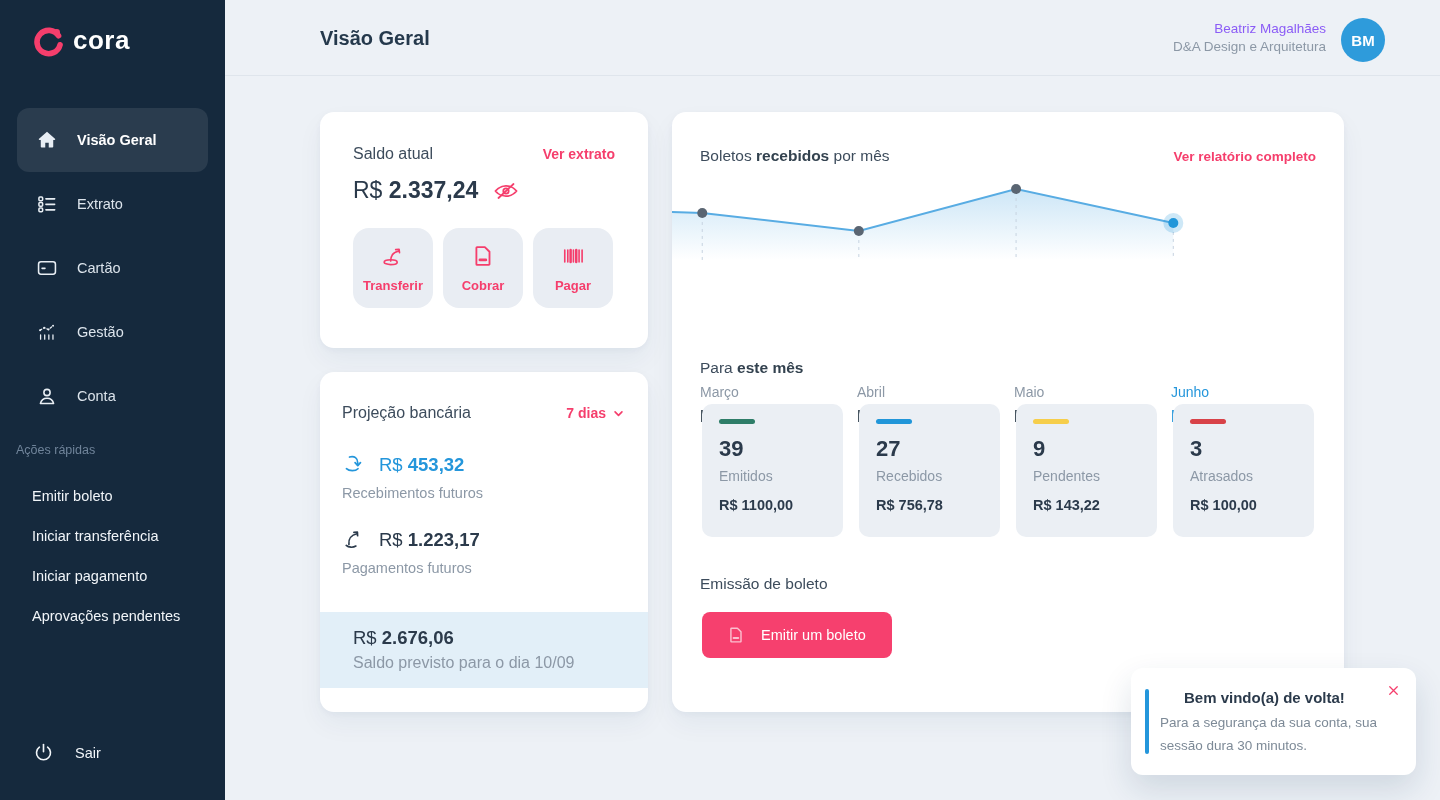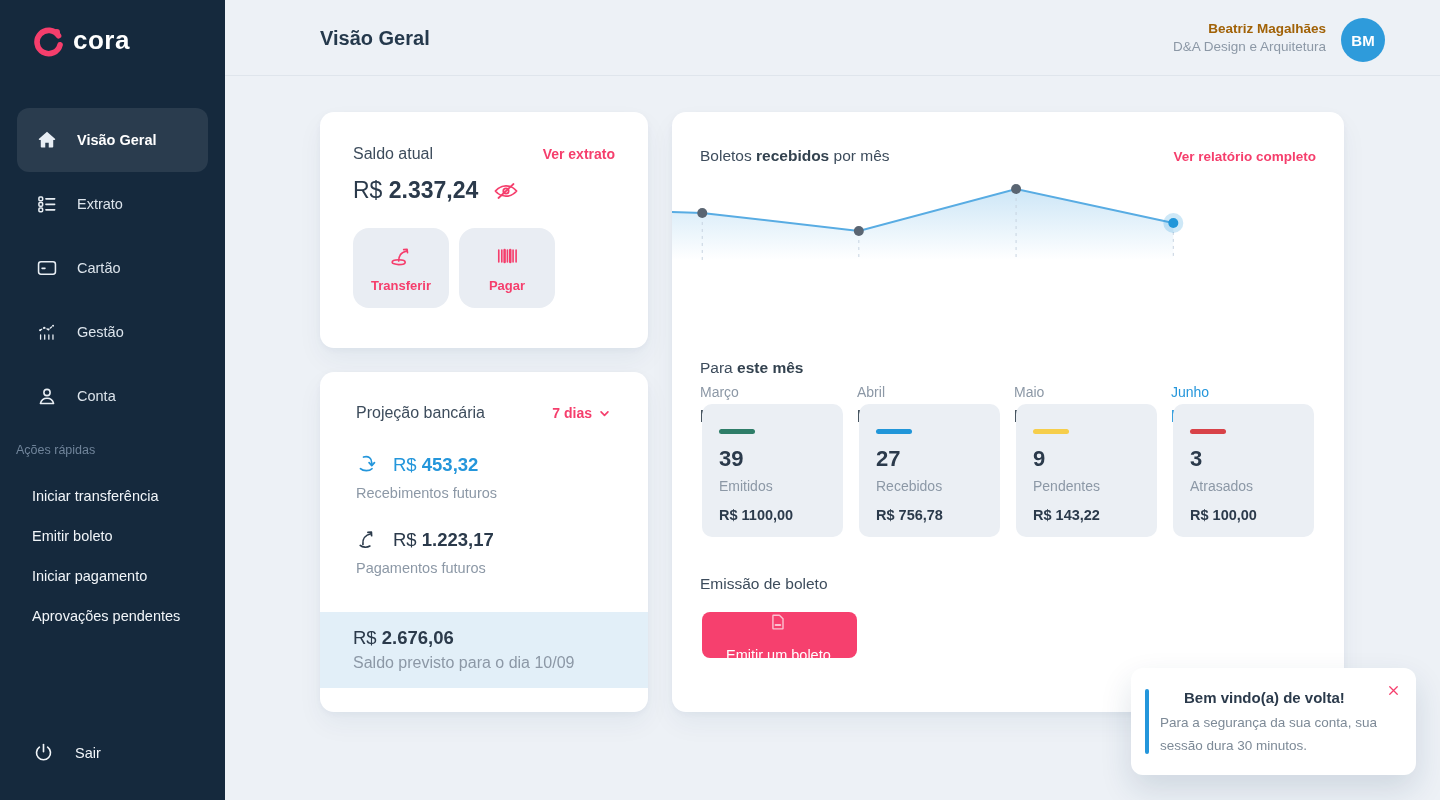--- a/index.html
+++ b/index.html
@@ -40,21 +40,21 @@
     color:#F1F5F9; font-size:14.5px; cursor:pointer; }
   .logout .ic { width:23px; height:23px; }
 
   
   .header {
     position:absolute; left:225px; top:0; width:1215px; height:76px;
     background:#EDF1F6; border-bottom:1px solid #DFE5EC; z-index:2;
   }
   .page-title { position:absolute; left:95px; top:27px; font-size:20px; font-weight:bold; color:#25394C; }
   .user-block { position:absolute; right:114px; top:21px; text-align:right; }
-  .user-name { font-size:13.5px; font-weight:bold; color:#a16207; }
+  .user-name { font-size:13.5px; font-weight:normal; color:#8b5cf6; }
   .user-company { font-size:13.5px; color:#8C98A6; margin-top:3px; }
   .avatar {
     position:absolute; right:99px; top:18px; width:44px; height:44px; border-radius:50%;
     background:#2E9BDB; color:#fff; font-size:15px; font-weight:bold;
     display:flex; align-items:center; justify-content:center; cursor:pointer;
   }
   .header .avatar { right:55px; }
 
   
   .card { position:absolute; background:#fff; border-radius:14px;
@@ -64,29 +64,29 @@
   
   .card-balance { left:320px; top:112px; width:328px; height:236px; padding:33px; }
   .row-between { display:flex; justify-content:space-between; align-items:center; }
   .card-title { font-size:16px; color:#3D4C5C; }
   .balance-line { display:flex; align-items:center; gap:14px; margin-top:14px; }
   .money-lg { font-size:23px; color:#2B3A4B; }
   .money-lg b { font-weight:bold; }
   .eye { width:28px; height:24px; color:#F53E6C; cursor:pointer; }
   .tiles { display:flex; gap:10px; margin-top:24px; }
   .tile {
-    width:96px; height:80px; border-radius:16px; background:#E9EDF3; border:none;
+    width:80px; height:80px; border-radius:16px; background:#E9EDF3; border:none;
     display:flex; flex-direction:column; align-items:center; justify-content:center; gap:9px;
     cursor:pointer; font-family:inherit;
   }
   .tile .ic { width:26px; height:26px; color:#F53E6C; }
   .tile-label { color:#F53E6C; font-size:13px; font-weight:bold; }
 
   
-  .card-projection { left:320px; top:372px; width:328px; height:340px; padding:32px 36px; overflow:hidden; }
+  .card-projection { left:320px; top:372px; width:328px; height:340px; padding:32px 22px; overflow:hidden; }
   .period { display:flex; align-items:center; gap:5px; cursor:pointer; }
   .period .ic { width:15px; height:15px; color:#F53E6C; }
   .proj-line { display:flex; align-items:center; gap:12px; margin-top:30px; }
   .proj-line .ic { width:25px; height:25px; }
   .money-md { font-size:18.5px; }
   .money-md b { font-weight:bold; }
   .blue-t { color:#2496DB; }
   .dark-t { color:#2B3A4B; }
   .sub-label { font-size:14.5px; color:#8C98A6; margin-top:8px; }
   .proj-footer {
@@ -102,30 +102,30 @@
   .sec-title b { color:#33424F; }
   .main-head .pink-link { font-size:13.5px; }
   .chart-wrap { position:absolute; left:0; top:53px; width:672px; height:95px; }
   .months { position:absolute; left:0; top:272px; right:0; height:60px; }
   .month-col { position:absolute; top:0; width:150px; }
   .month-name { font-size:14px; color:#8C98A6; }
   .month-val { font-size:16.5px; font-weight:bold; color:#33424F; margin-top:7px; }
   .month-col.hl .month-name, .month-col.hl .month-val { color:#2496DB; }
   .para-mes { position:absolute; left:28px; top:247px; }
   .stats { position:absolute; left:30px; top:292px; display:flex; gap:16px; }
-  .stat-card { width:141px; height:133px; border-radius:10px; background:#EBEFF4; padding:25px 17px; }
+  .stat-card { width:141px; height:133px; border-radius:10px; background:#EBEFF4; padding:15px 17px; }
   .stat-bar { width:36px; height:5px; border-radius:3px; }
   .stat-count { font-size:22px; font-weight:bold; color:#2B3A4B; margin-top:12px; }
   .stat-label { font-size:14px; color:#8C98A6; margin-top:6px; }
   .stat-value { font-size:14.5px; font-weight:bold; color:#2B3A4B; margin-top:13px; }
   .emission-title { position:absolute; left:28px; top:463px; font-size:15.5px; color:#3D4C5C;text-align:right; }
   .emit-btn {
     position:absolute; left:30px; top:500px; height:46px; padding:0 26px 0 24px;
     background:#F6406E; border:none; border-radius:8px; cursor:pointer;
-    display:flex; align-items:center; gap:15px; font-family:inherit;flex-direction:column;
+    display:flex; align-items:center; gap:15px; font-family:inherit;
   }
   .emit-btn .ic { width:20px; height:20px; color:#FBC0D0; }
   .emit-btn-label { color:#FFFFFF; font-size:14.5px; }
 
   
   .toast {
     position:absolute; left:1131px; top:668px; width:285px; height:107px;
     background:#fff; border-radius:12px; z-index:6;
     box-shadow:0 14px 32px rgba(23,58,94,.14);
   }
@@ -194,22 +194,22 @@
           <svg viewBox="0 0 24 24" fill="none" stroke="currentColor" stroke-width="1.7" stroke-linecap="round" stroke-linejoin="round">
             <circle cx="12" cy="8.2" r="3.4"></circle>
             <path d="M4.8 20.2c.9-3.8 3.7-5.8 7.2-5.8s6.3 2 7.2 5.8Z"></path>
           </svg>
         </span>
         <span>Conta</span>
       </div>
     </nav>
   <div class="qa-title">Ações rápidas</div>
   <div class="quick" id="quick">
+      <div class="quick-link">Emitir boleto</div>
       <div class="quick-link">Iniciar transferência</div>
-      <div class="quick-link">Emitir boleto</div>
       <div class="quick-link">Iniciar pagamento</div>
       <div class="quick-link">Aprovações pendentes</div>
     </div>
   <div class="logout">
     <span class="ic">
       <svg viewBox="0 0 24 24" fill="none" stroke="currentColor" stroke-width="1.7" stroke-linecap="round">
           <path d="M12 3.6v7.6"></path>
           <path d="M7.7 6.4a7.3 7.3 0 1 0 8.6 0"></path>
         </svg>
     </span>
@@ -244,20 +244,29 @@
   <div class="tiles" id="tiles">
       <button class="tile">
         <span class="ic">
           <svg viewBox="0 0 28 28" fill="none" stroke="currentColor" stroke-width="1.8" stroke-linecap="round" stroke-linejoin="round">
             <ellipse cx="11.5" cy="20.6" rx="7" ry="2.6"></ellipse>
             <path d="M11.5 19.4c0-5.6 3.1-9.6 9-10.9"></path>
             <path d="m16.9 7.1 3.6-.4.5 3.6"></path>
           </svg>
         </span>
         <span class="tile-label">Transferir</span>
+      </button>
+      <button class="tile">
+        <span class="ic">
+          <svg viewBox="0 0 24 24" fill="none" stroke="currentColor" stroke-width="1.7" stroke-linejoin="round">
+            <path d="M6.5 3.8h7.2l4.3 4.3v11.5a.6.6 0 0 1-.6.6H6.5a.6.6 0 0 1-.6-.6V4.4c0-.3.3-.6.6-.6Z"></path>
+            <path d="M9.2 15.6h5.4" stroke-width="2.6" stroke-linecap="round"></path>
+          </svg>
+        </span>
+        <span class="tile-label">Cobrar</span>
       </button>
       <button class="tile">
         <span class="ic">
           <svg viewBox="0 0 24 24" stroke="currentColor" stroke-linecap="round" fill="none">
             <path stroke-width="1.5" d="M4.4 6.5v11M7.2 6.5v11M12.4 6.5v11M17.6 6.5v11M20.4 6.5v11"></path>
             <path stroke-width="2.3" d="M9.8 6.5v11M15 6.5v11"></path>
           </svg>
         </span>
         <span class="tile-label">Pagar</span>
       </button>

